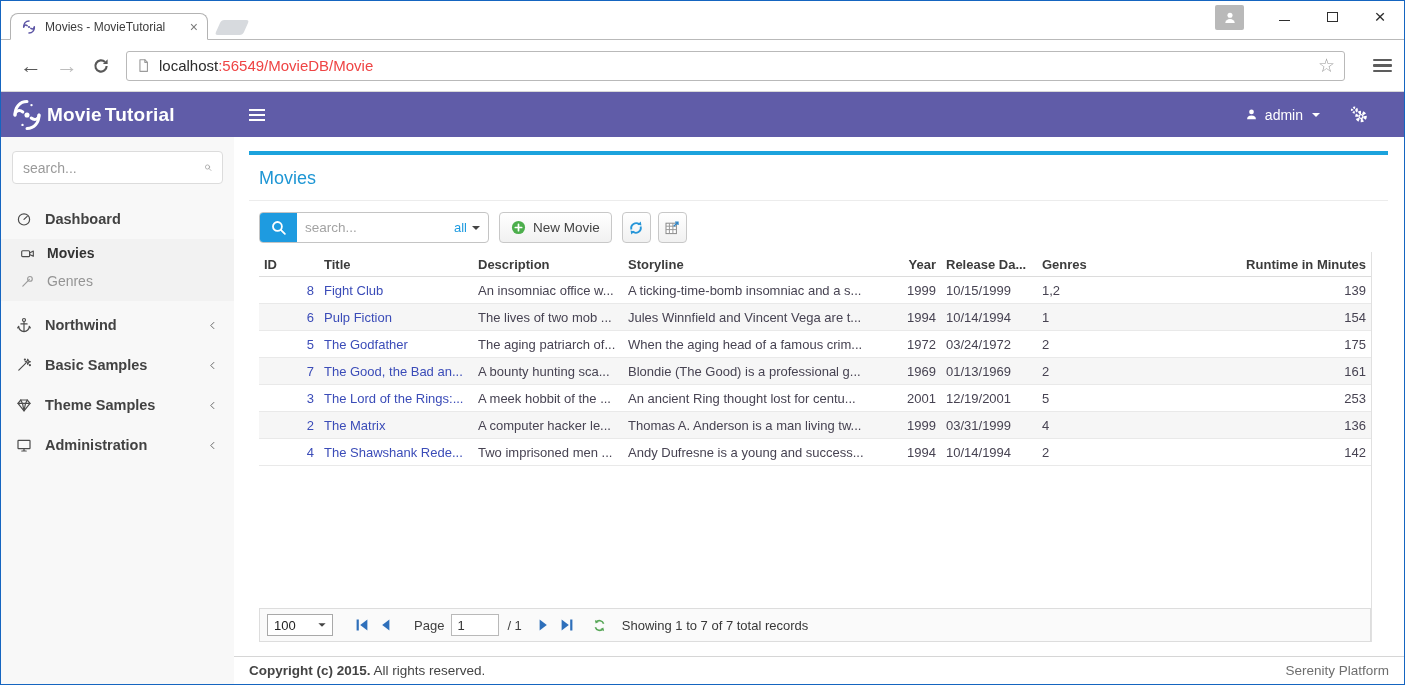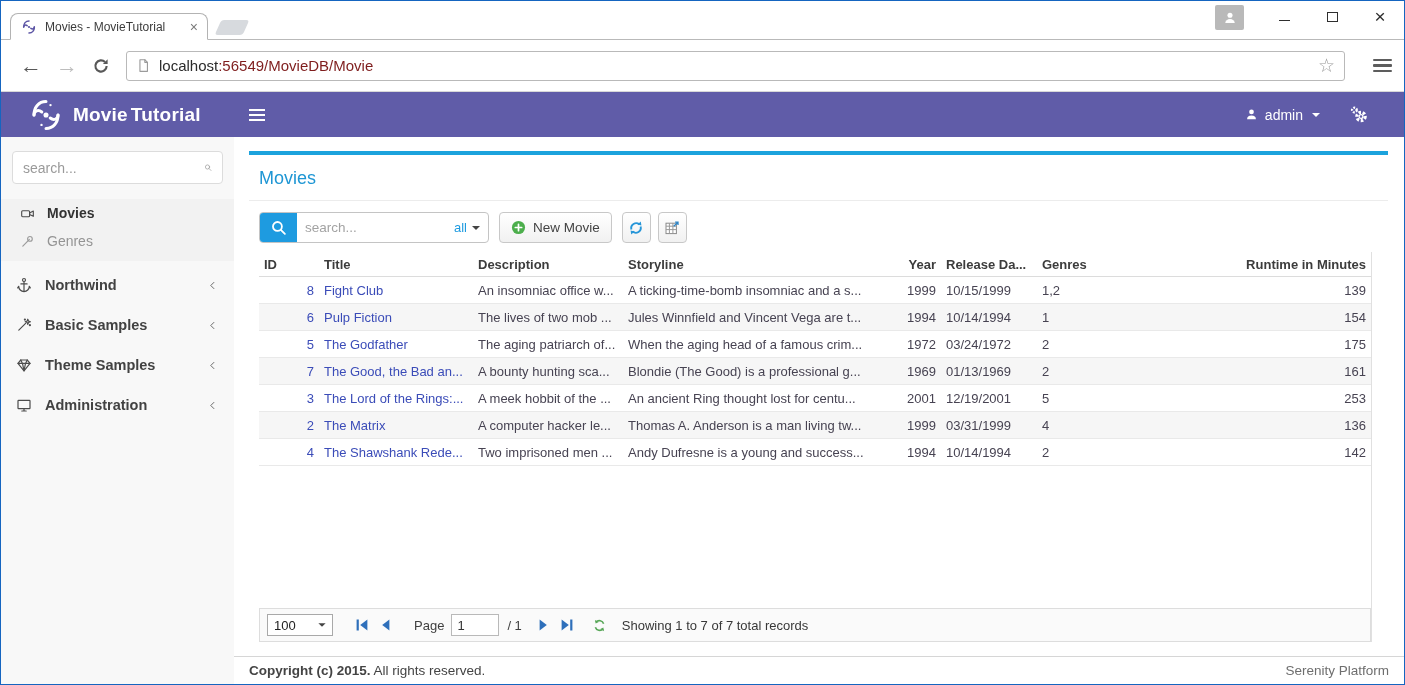--- a/index.html
+++ b/index.html
@@ -21,27 +21,27 @@
   .close-glyph{font-size:19px;line-height:1;font-weight:400}
 
   
   .btoolbar{height:52px;display:flex;align-items:center;padding:0 12px;border-bottom:1px solid #d8d8d8;background:#fff}
   .nav-arrow{font-size:22px;font-weight:bold;color:#585858;margin:0 7px;line-height:1}
   .nav-arrow.disabled{color:#bdbdbd}
   .nav-refresh{margin:0 8px 0 7px;display:flex}
   .urlbar{flex:1;height:30px;border:1px solid #b9b9b9;border-radius:3px;display:flex;align-items:center;padding:0 9px;margin:0 28px 0 8px;background:#fff}
   .url-doc{display:flex;margin-right:8px}
   .url-host{font-size:15px;color:#2b2b2b}
-  .url-rest{font-size:15px;color:#7f1d1d}
+  .url-rest{font-size:15px;color:#ef4444}
   .url-star{margin-left:auto;font-size:19px;color:#9a9a9a}
   .menu-bars i{display:block;width:19px;height:2.6px;background:#5d5d5d;margin:3px 0;border-radius:1px}
 
   
   .app-header{height:45px;background:var(--header-purple);display:flex;align-items:center;color:#fff;flex:0 0 auto}
-  .brand{width:233px;display:flex;align-items:center;gap:9px;padding-left:27px}
+  .brand{width:233px;display:flex;align-items:center;gap:2px;padding-left:8px}
   .brand-text{font-size:19px;font-weight:bold;letter-spacing:.2px;white-space:nowrap}
   .brand-text .b2{margin-left:3px}
   .side-toggle{margin-left:15px}
   .side-toggle i{display:block;width:16px;height:2px;background:#fff;margin:3px 0}
   .hdr-right{margin-left:auto;display:flex;align-items:center;gap:30px;padding-right:35px}
   .hdr-user{display:flex;align-items:center;gap:7px;font-size:14px}
   .caret-w{width:0;height:0;border-left:4px solid transparent;border-right:4px solid transparent;border-top:4.5px solid #fff;margin-left:2px}
 
   
   .app-body{flex:1;display:flex;min-height:0}
@@ -209,20 +209,27 @@
 
     <aside class="sidebar">
       <div class="sb-search">
         <input placeholder="search..." style="">
         <svg class="ic" width="15" height="15" viewBox="0 0 16 16">
             <circle cx="7" cy="7" r="4.2"></circle>
             <path d="M10.2 10.2L14 14"></path>
           </svg>
       </div>
       <nav>
+        <div class="sitem">
+          <svg class="ic" width="16" height="16" viewBox="0 0 16 16">
+              <circle cx="8" cy="8.4" r="5.6"></circle>
+              <path d="M8 8.4 L11.2 5.4"></path>
+            </svg>
+          <span>Dashboard</span>
+        </div>
         <div class="sgroup">
           <div class="ssub active">
             <svg class="ic" width="15" height="15" viewBox="0 0 16 16">
                 <rect x="1.8" y="5" width="8.4" height="6.4" rx="1"></rect>
                 <path d="M10.2 7.4L14.2 5.4v5.6L10.2 9z"></path>
               </svg>
             <span>Movies</span>
           </div>
           <div class="ssub muted">
             <svg class="ic" width="15" height="15" viewBox="0 0 16 16">

